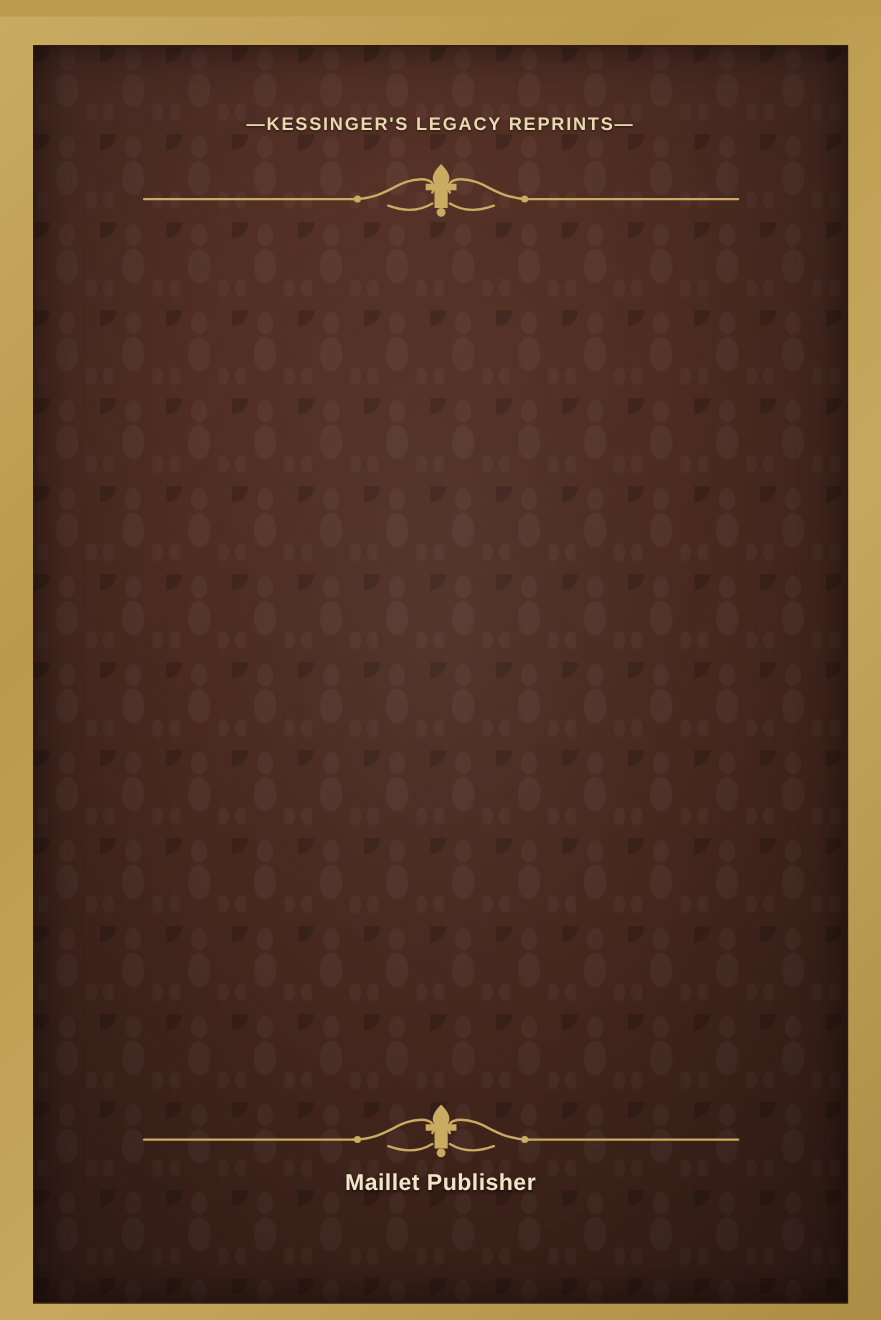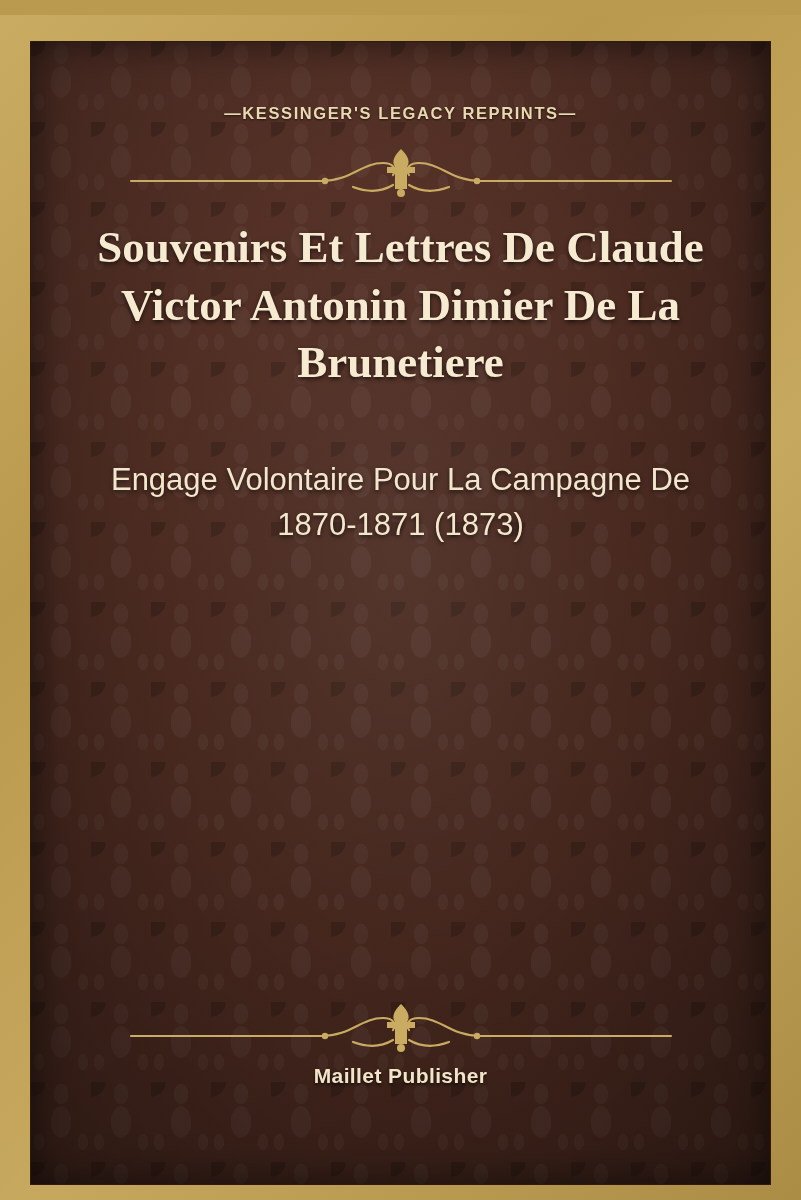--- a/index.html
+++ b/index.html
@@ -139,24 +139,20 @@
         </g>
         <g fill="#c9ab62">
           <path d="M280 8 C 286 14, 290 20, 286 26 L 294 26 L 294 32 L 286 32 L 286 48 L 274 48 L 274 32 L 266 32 L 266 26 L 274 26 C 270 20, 274 14, 280 8 Z"></path>
           <circle cx="280" cy="52" r="4"></circle>
           <circle cx="204" cy="40" r="3.2"></circle>
           <circle cx="356" cy="40" r="3.2"></circle>
         </g>
       </svg>
     </div>
 
-    <div class="title-block">
-      <h1 class="main-title">Souvenirs Et Lettres De Claude Victor Antonin Dimier De La Brunetiere</h1>
-      <p class="subtitle">Engage Volontaire Pour La Campagne De 1870-1871 (1873)</p>
-    </div>
 
     <div class="spacer"></div>
 
     <div class="ornament bottom">
       <svg width="560" height="60" viewBox="0 0 560 60" xmlns="http://www.w3.org/2000/svg">
         <g fill="none" stroke="#c9ab62" stroke-width="2.2" stroke-linecap="round">
           <path d="M10 32 H200"></path>
           <path d="M360 32 H550"></path>
           <path d="M200 32 C 230 32, 240 14, 262 14 C 272 14, 276 20, 272 26"></path>
           <path d="M360 32 C 330 32, 320 14, 298 14 C 288 14, 284 20, 288 26"></path>

